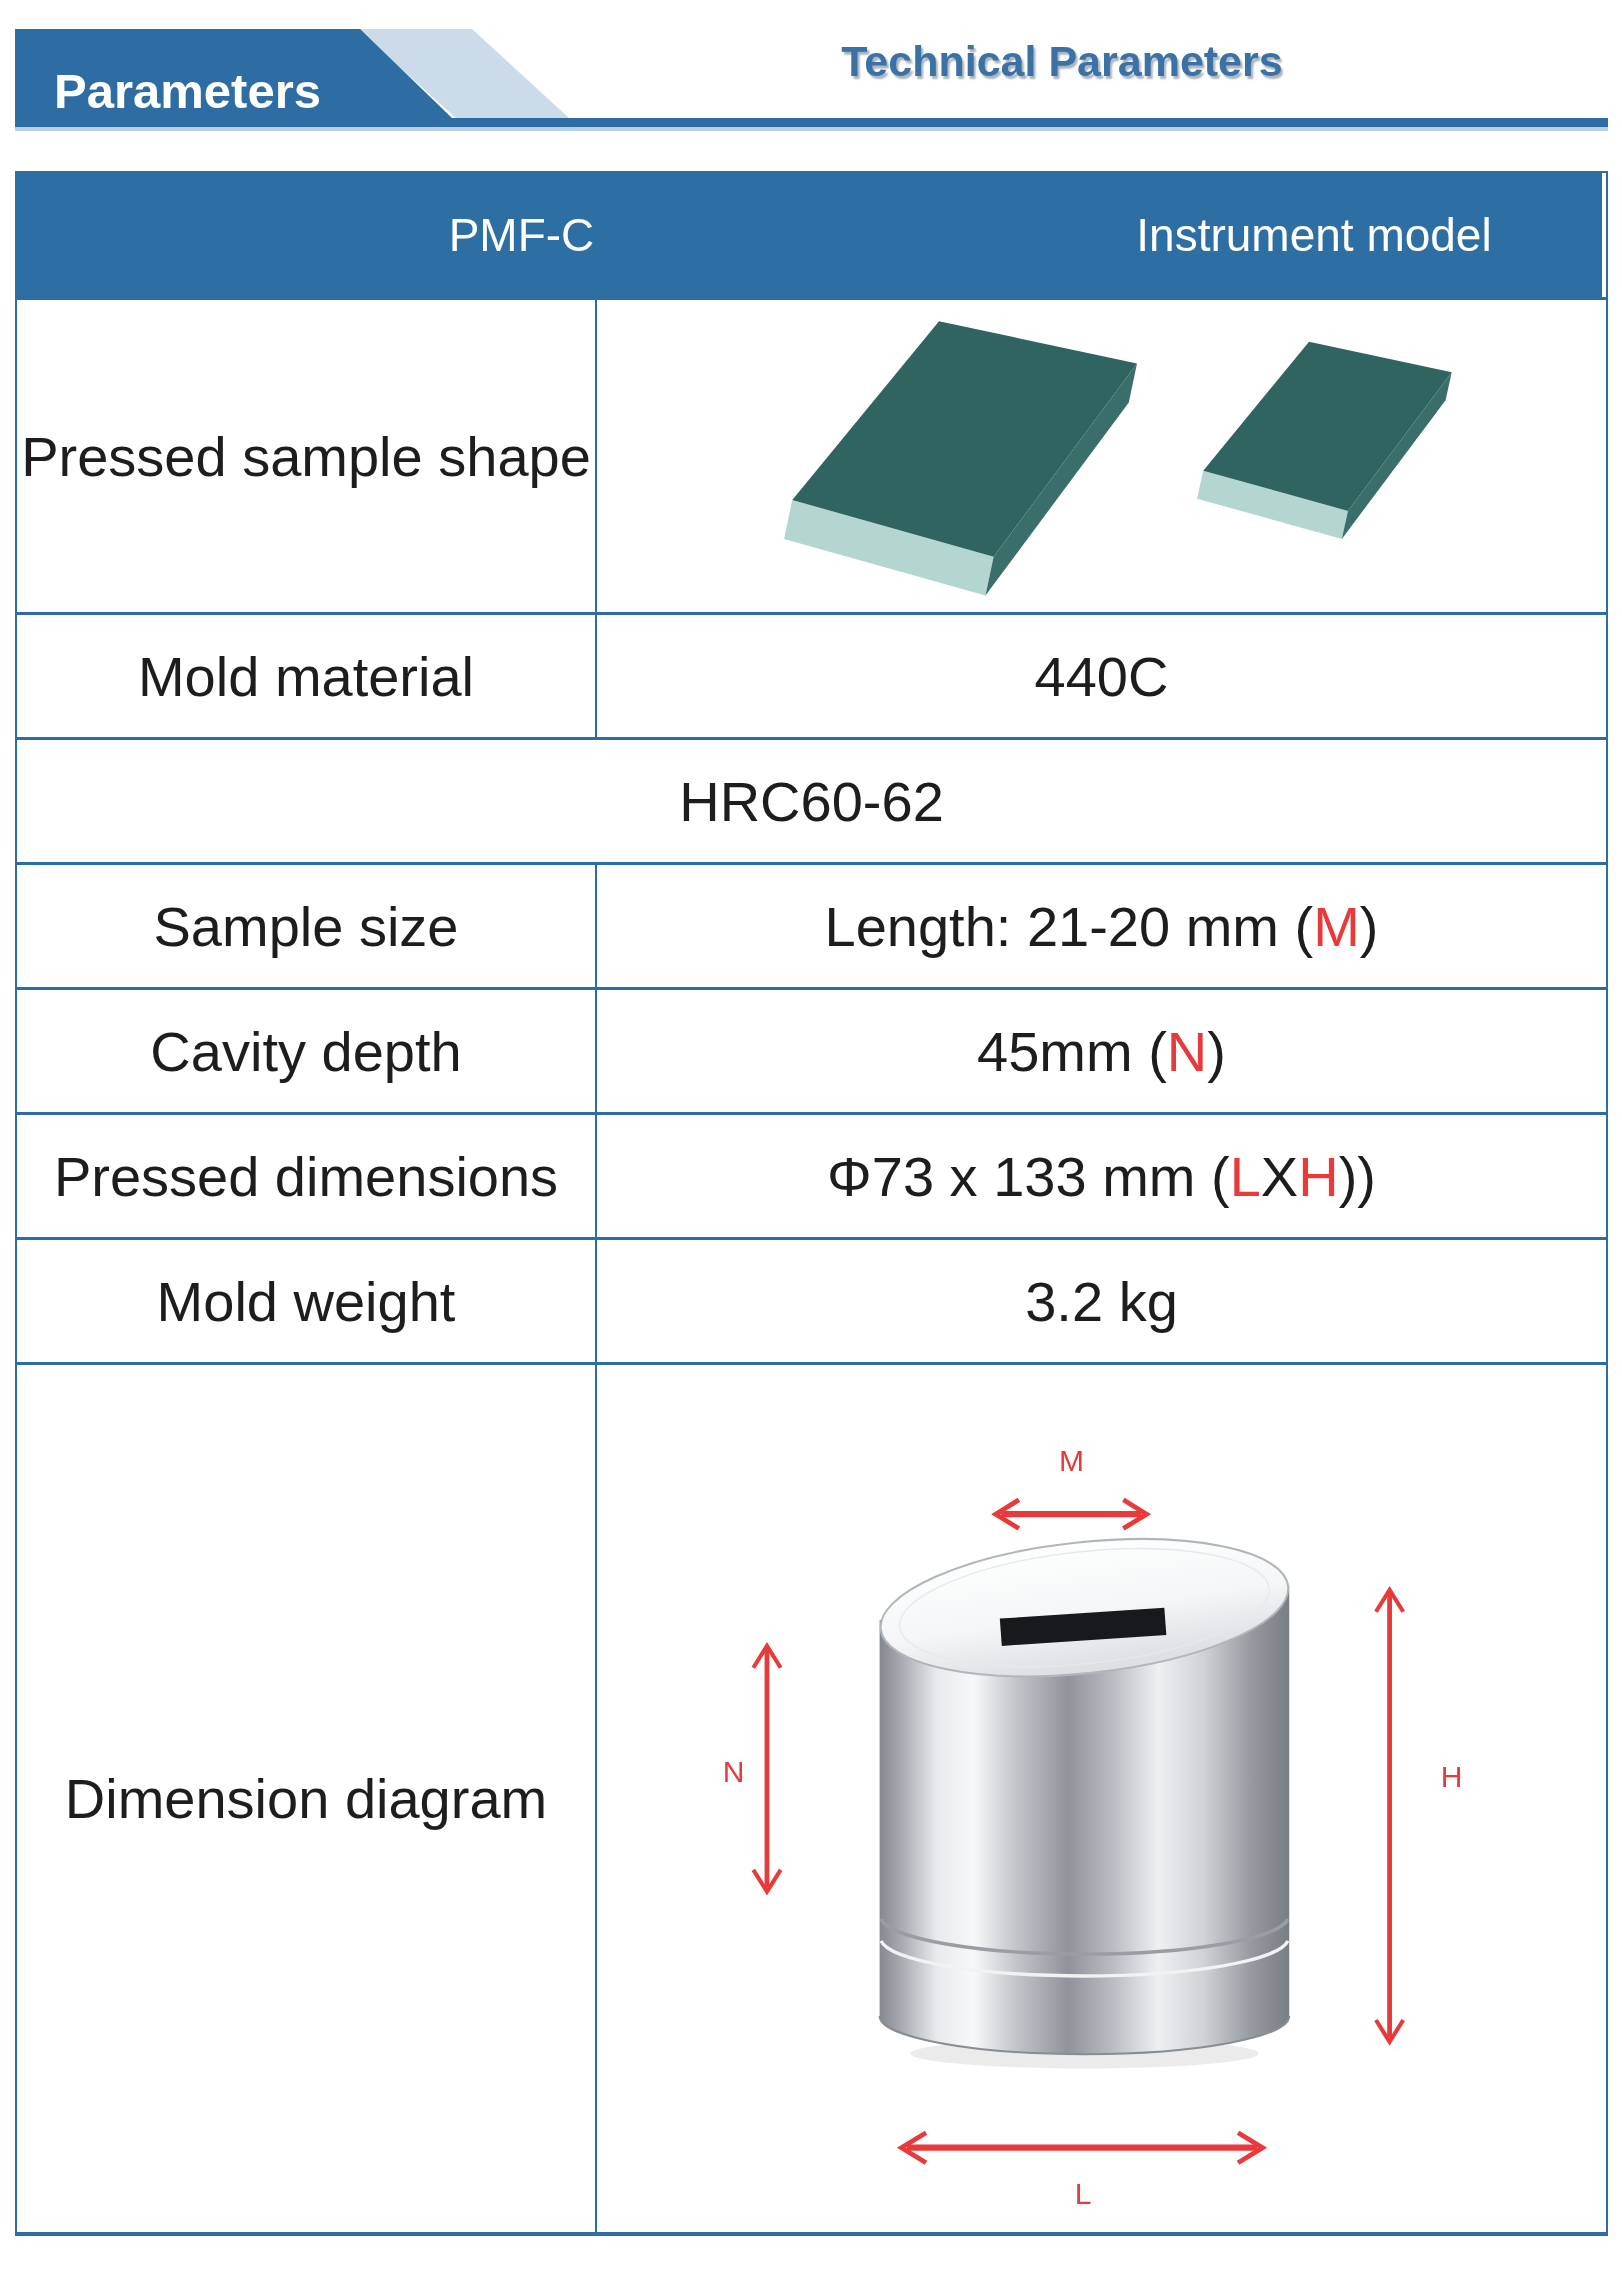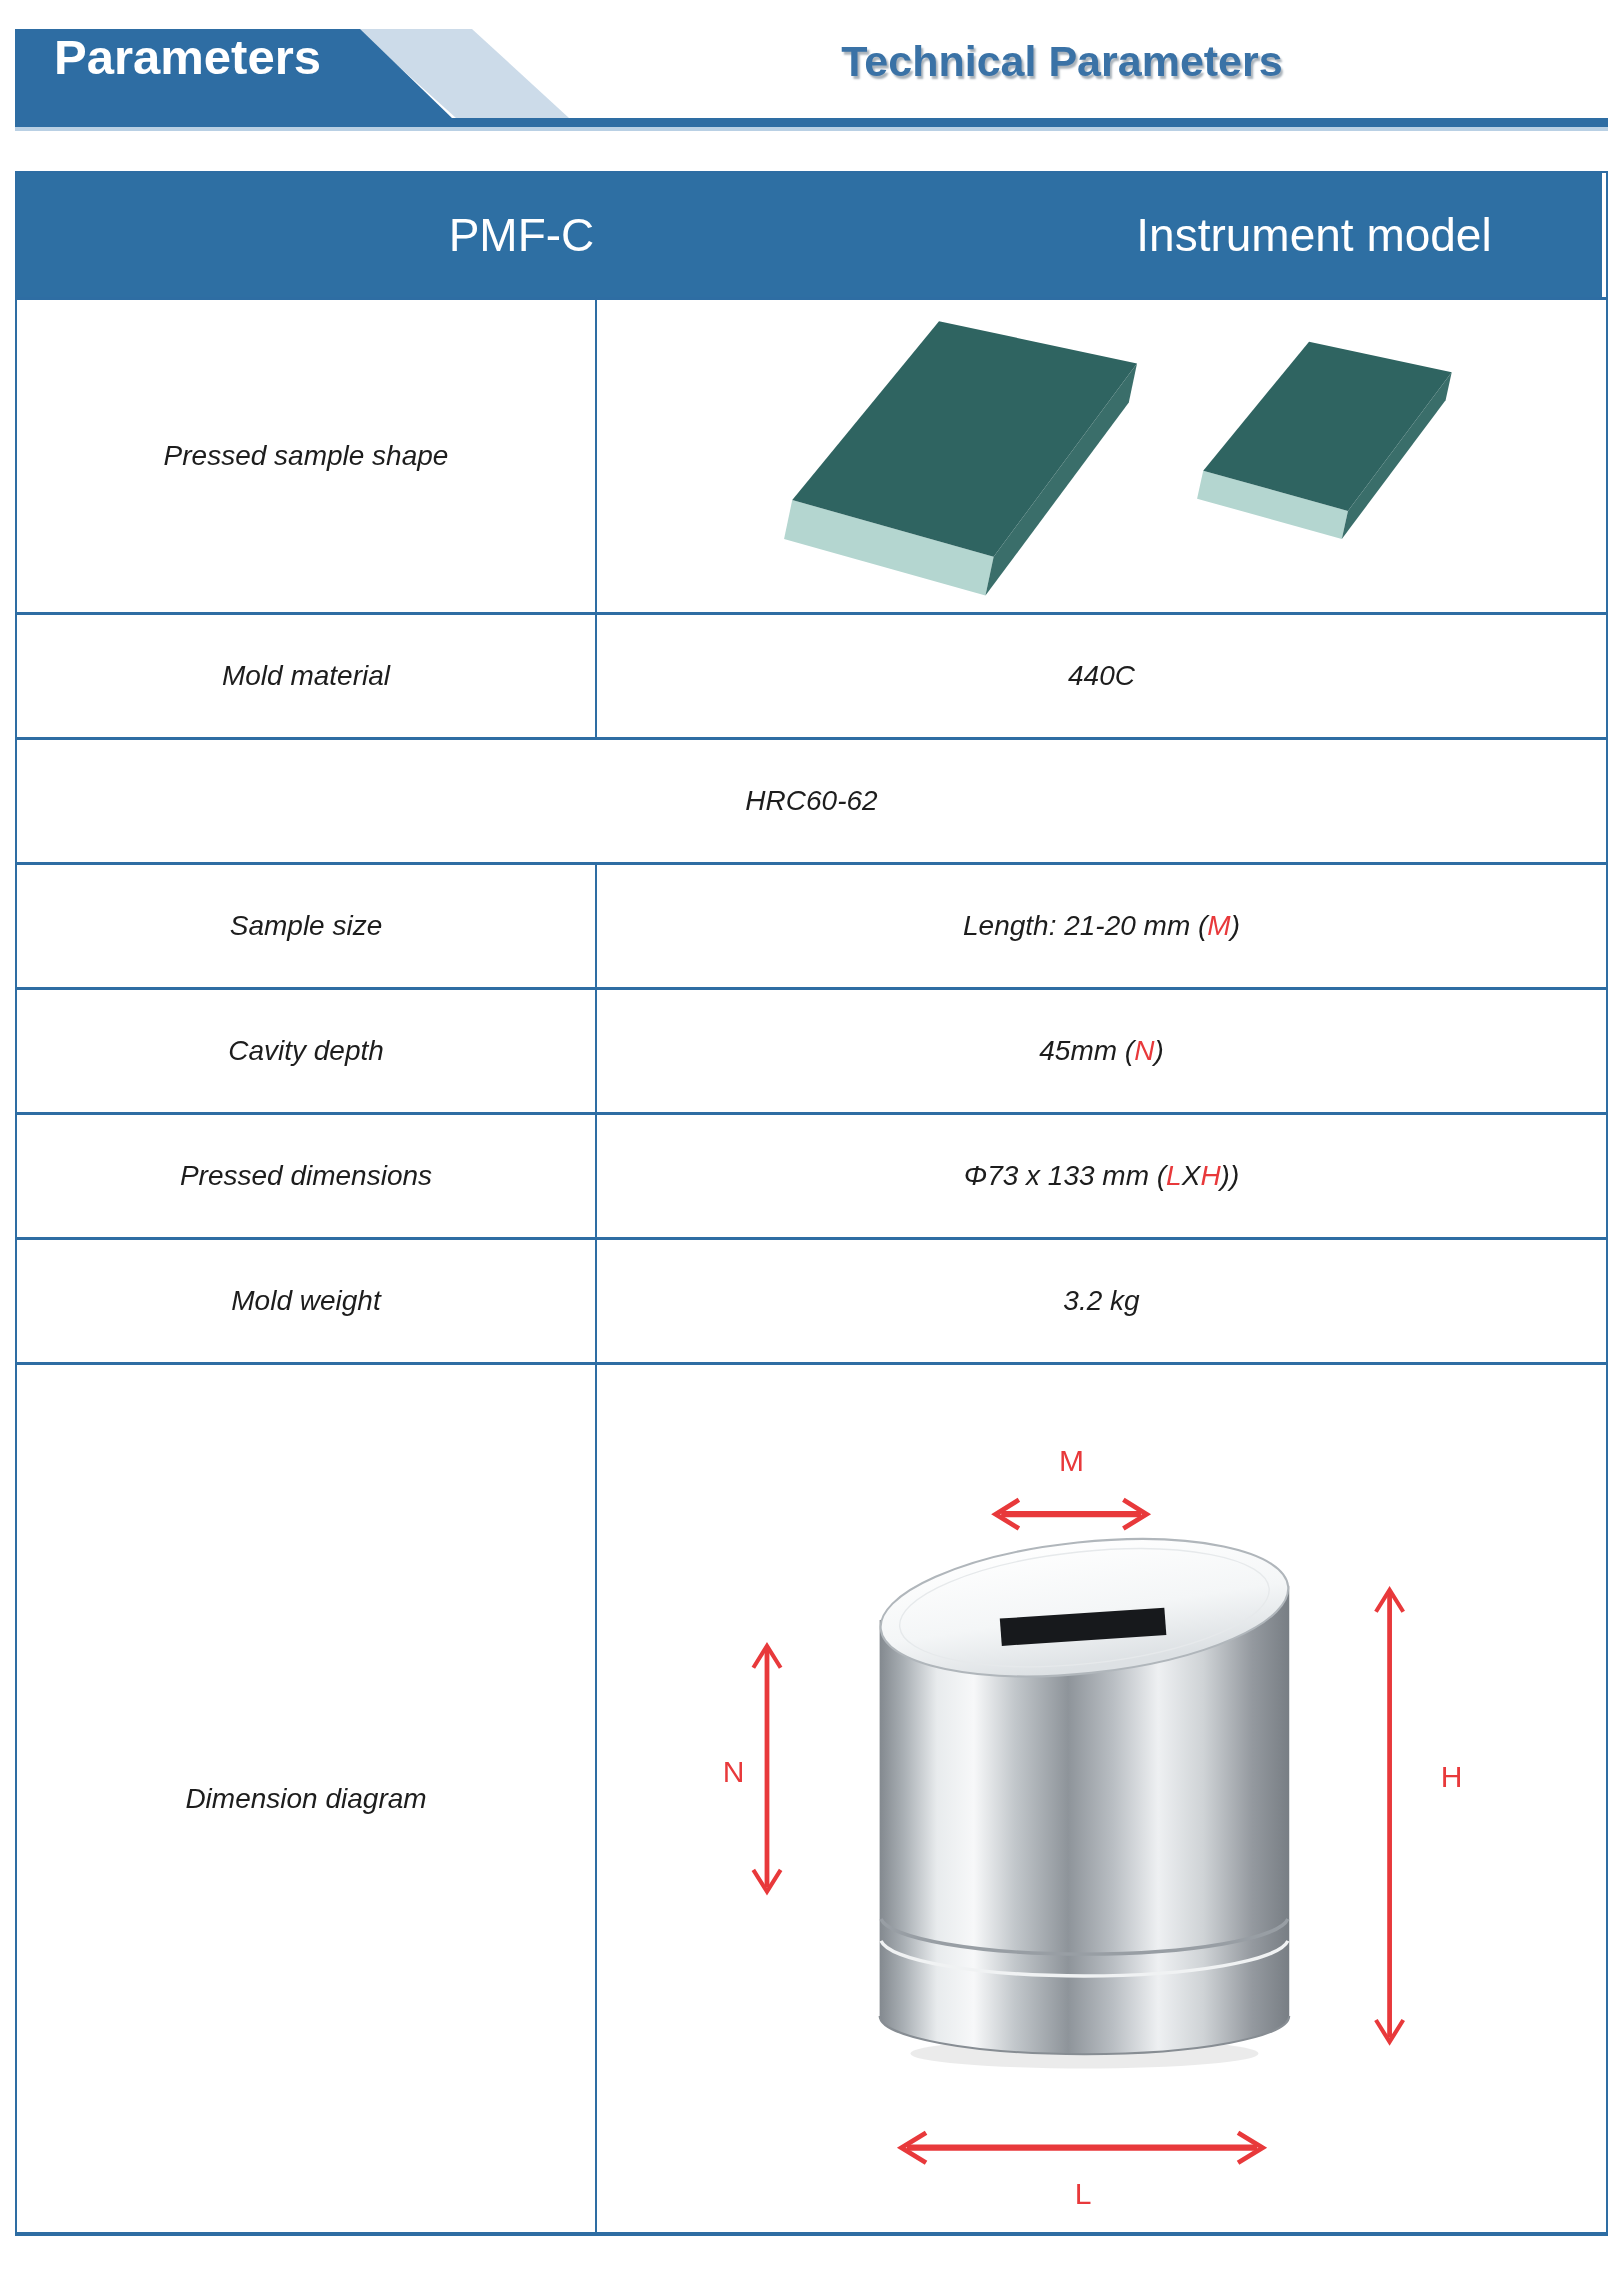--- a/index.html
+++ b/index.html
@@ -19,21 +19,21 @@
   #page{position:relative;width:1623px;height:2295px;background:#fff;overflow:hidden;}
 
   
   .banner{position:absolute;left:15px;top:29px;width:1593px;height:104px;}
   .banner-light{position:absolute;left:334px;top:0;width:226px;height:89px;
     background:var(--banner-light);
     clip-path:polygon(8.2px 0,123px 0,220px 89px,107px 89px);}
   .banner-dark{position:absolute;left:0;top:0;width:451px;height:90px;
     background:var(--accent);
     clip-path:polygon(0 0,345px 0,438px 90px,0 90px);
-    display:flex;align-items:flex-start;}
+    display:flex;align-items:flex-end;}
   .banner-dark .banner-text{width:345px;text-align:center;color:#fff;
     font-size:49px;font-weight:bold;letter-spacing:0px;}
   .banner-strip{position:absolute;left:0;top:89px;right:0;height:9.6px;background:var(--accent);}
   .banner-strip-light{position:absolute;left:0;top:98px;right:0;height:4.1px;background:var(--underline);}
 
   .page-title{position:absolute;left:686px;top:19px;width:752px;height:85px;
     display:flex;align-items:center;justify-content:center;
     font-size:43px;font-weight:bold;color:var(--title);
     text-shadow:2.1px 2.7px 2.1px #a9b2ba;letter-spacing:0px;}
 
@@ -44,21 +44,21 @@
   .row:last-child{border-bottom:none;}
   .cell{display:flex;align-items:center;justify-content:center;box-sizing:border-box;}
   .cell-l{width:580px;border-right:2.7px solid var(--accent);}
   .cell-r{flex:1;}
   .r-head{height:124px;background:var(--header-fill);}
   .r-head .cell{color:#ffffff;font-size:46px;}
   .r-head .cell-l{border-right:4.1px solid #ffffff;width:580px;}
   .r-img{height:312px;}
   .r-txt{height:122px;}
   .r-diag{height:867px;}
-  .label-cell,.value-cell{font-size:28px;color:var(--text);font-style:italic;}
+  .label-cell,.value-cell{font-size:56px;color:var(--text);}
   .value-cell .red-letter{color:var(--red);}
   .img-cell{position:relative;padding:0;}
   .diag-cell{position:relative;padding:0;}
   .fill-svg{position:absolute;left:0;top:0;width:100%;height:100%;}
 
   
   .blk-top{fill:var(--teal-top);}
   .blk-side{fill:var(--teal-side);}
   .blk-front{fill:var(--teal-front);}
 

